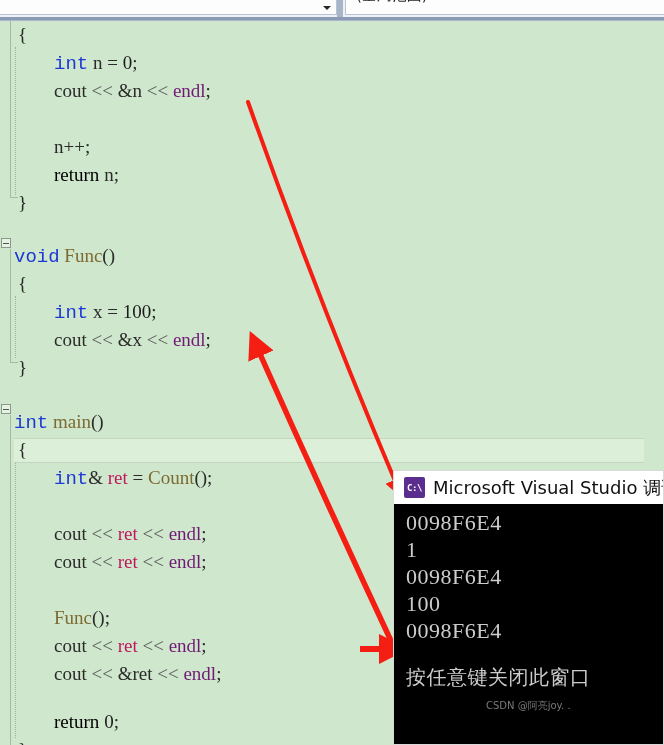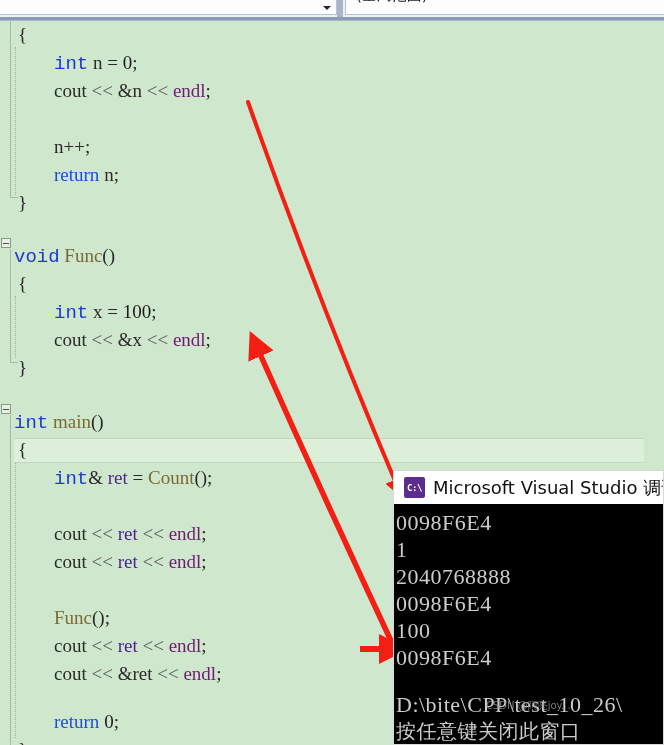--- a/index.html
+++ b/index.html
@@ -62,24 +62,24 @@
   .code{
     position:absolute;left:0;top:0;
     font-family:"Liberation Serif",serif;
     font-size:19px;
     line-height:28px;
     white-space:pre;
     color:#1b1b1b;
   }
   .ln{position:absolute;left:0;white-space:pre;height:28px;}
   .kw{color:#1d38d6;font-family:Liberation Mono, monospace;}
-  .kw2{color:#1d4ed8;}
+  .kw2{color:#000000;}
   .fn{color:#7d6a33;}
   .id{color:#2a2a2a;}
-  .var{color:#4c1d95;}
+  .var{color:#be185d;}
   .op{color:#5c5c5c;}
   .num{color:#1b1b1b;}
   .strm{color:#701a75;}
 
   
   .curline{
     position:absolute;left:14px;top:417px;width:630px;height:25px;
     background:#dcefd8;
     border-top:1px solid #c3d6c0;
     border-bottom:1px solid #c3d6c0;
@@ -133,21 +133,21 @@
     font-family:"DejaVu Sans Mono",monospace;
     font-size:9px;color:#ffffff;font-weight:bold;letter-spacing:-0.5px;
   }
   .console-title-text{
     font-family:"DejaVu Sans",sans-serif;
     font-size:18px;color:#111111;white-space:nowrap;
   }
   .console-body{
     position:absolute;left:0;top:33px;right:0;bottom:0;
     background:#000000;
-    padding:5px 0 0 2px;
+    padding:5px 0 0 12px;
     box-sizing:border-box;
   }
   .cline{
     font-family:"Liberation Serif",serif;
     font-size:22px;line-height:27px;color:#cccccc;
     white-space:nowrap;letter-spacing:0.5px;
   }
   .cline.gap{height:20px;line-height:20px;}
   .cline.cn{font-family:"DejaVu Sans",sans-serif;font-size:20px;}
   .watermark{
@@ -215,24 +215,22 @@
   <div class="console">
     <div class="console-title">
       <div class="console-icon">
         <span>C:\</span>
       </div>
       <div class="console-title-text">Microsoft Visual Studio 调试</div>
     </div>
     <div class="console-body" id="console-body">
         <div class="cline">0098F6E4</div>
         <div class="cline">1</div>
-        <div class="cline">2040768888</div>
         <div class="cline">0098F6E4</div>
         <div class="cline">100</div>
         <div class="cline">0098F6E4</div>
         <div class="cline gap">&nbsp;</div>
-        <div class="cline">D:\bite\CPP\test_10_26\</div>
         <div class="cline cn">按任意键关闭此窗口</div>
       </div>
     <div class="watermark">CSDN @阿亮joy. .</div>
   </div>
 
 </div>
 
 </body></html>

